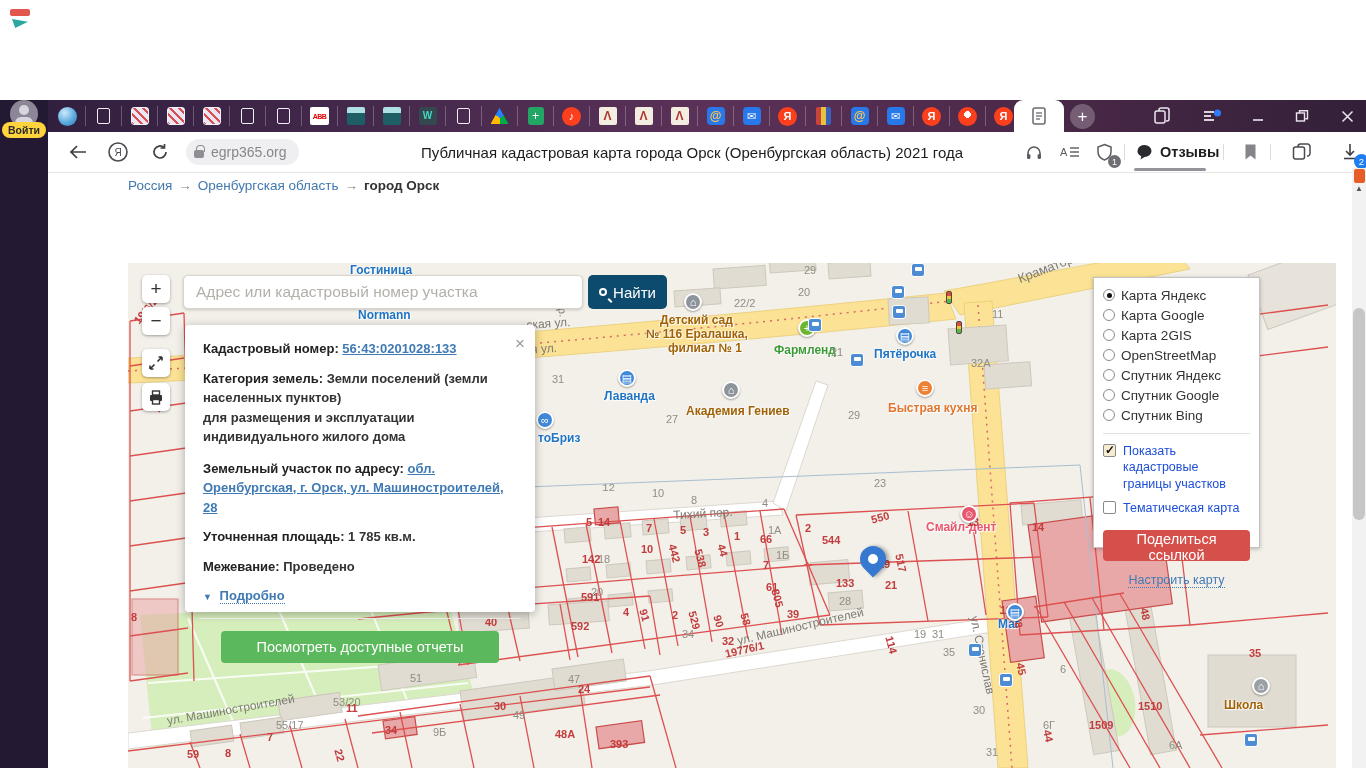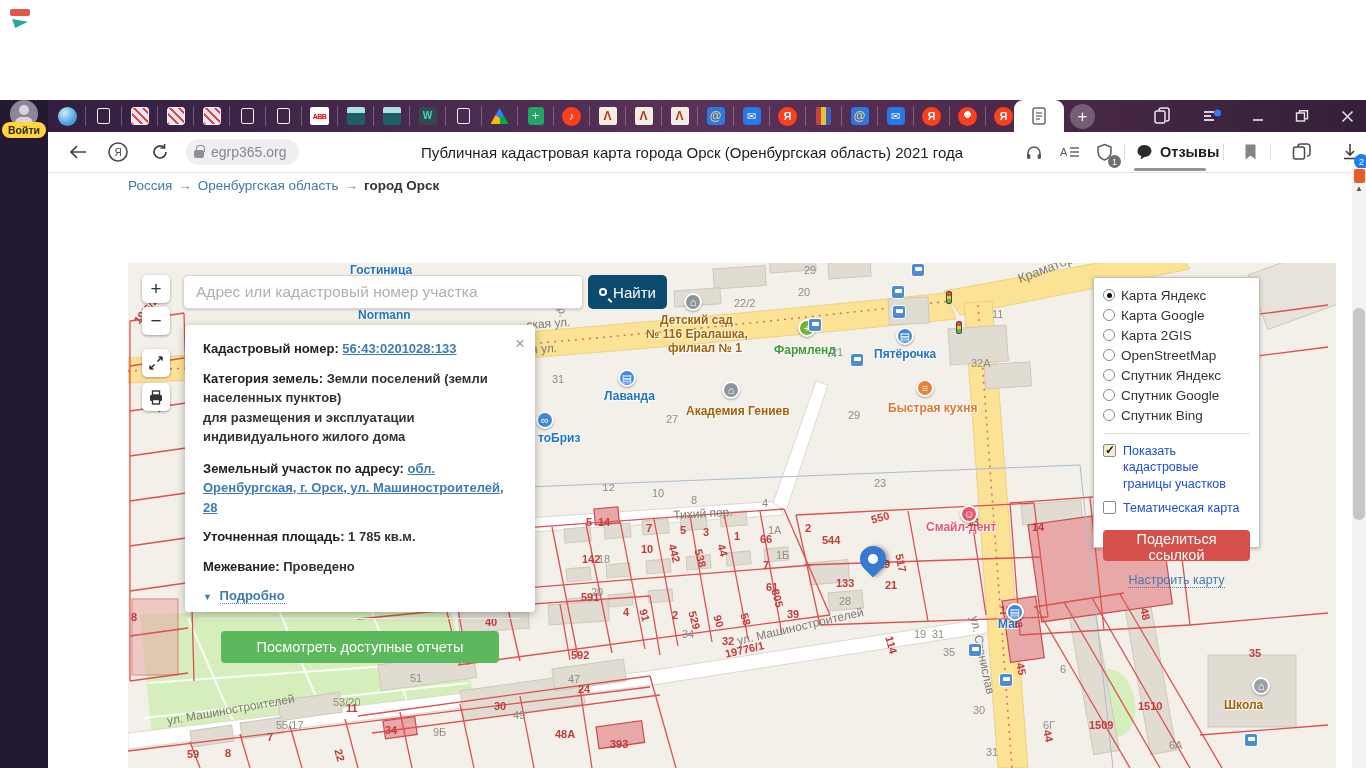--- a/index.html
+++ b/index.html
@@ -635,21 +635,21 @@
         <div class="mlabel r" style="left: 598px; top: 280px; transform: rotate(75deg);">44</div>
         <div class="mlabel r" style="left: 575px; top: 285px; transform: rotate(75deg);">538</div>
         <div class="mlabel r" style="left: 549px; top: 280px; transform: rotate(75deg);">442</div>
         <div class="mlabel r" style="left: 513px; top: 281px;">10</div>
         <div class="mlabel r" style="left: 518px; top: 260px;">7</div>
         <div class="mlabel r" style="left: 552px; top: 262px;">5</div>
         <div class="mlabel r" style="left: 575px; top: 264px;">3</div>
         <div class="mlabel r" style="left: 606px; top: 268px;">1</div>
         <div class="mlabel r" style="left: 454px; top: 291px;">142</div>
         <div class="mlabel r" style="left: 453px; top: 329px;">591</div>
-        <div class="mlabel r" style="left: 443px; top: 358px; margin-top: 29px;">592</div>
+        <div class="mlabel r" style="left: 443px; top: 358px;">592</div>
         <div class="mlabel r" style="left: 495px; top: 344px;">4</div>
         <div class="mlabel r" style="left: 520px; top: 345px; transform: rotate(75deg);">91</div>
         <div class="mlabel r" style="left: 544px; top: 347px;">2</div>
         <div class="mlabel r" style="left: 569px; top: 347px; transform: rotate(75deg);">529</div>
         <div class="mlabel r" style="left: 594px; top: 351px; transform: rotate(75deg);">90</div>
         <div class="mlabel r" style="left: 621px; top: 349px; transform: rotate(75deg);">58</div>
         <div class="mlabel r" style="left: 594px; top: 373px;">32</div>
         <div class="mlabel r" style="left: 458px; top: 254px;">5</div>
         <div class="mlabel r" style="left: 470px; top: 254px;">14</div>
         <div class="mlabel r" style="left: 357px; top: 354px;">40</div>

